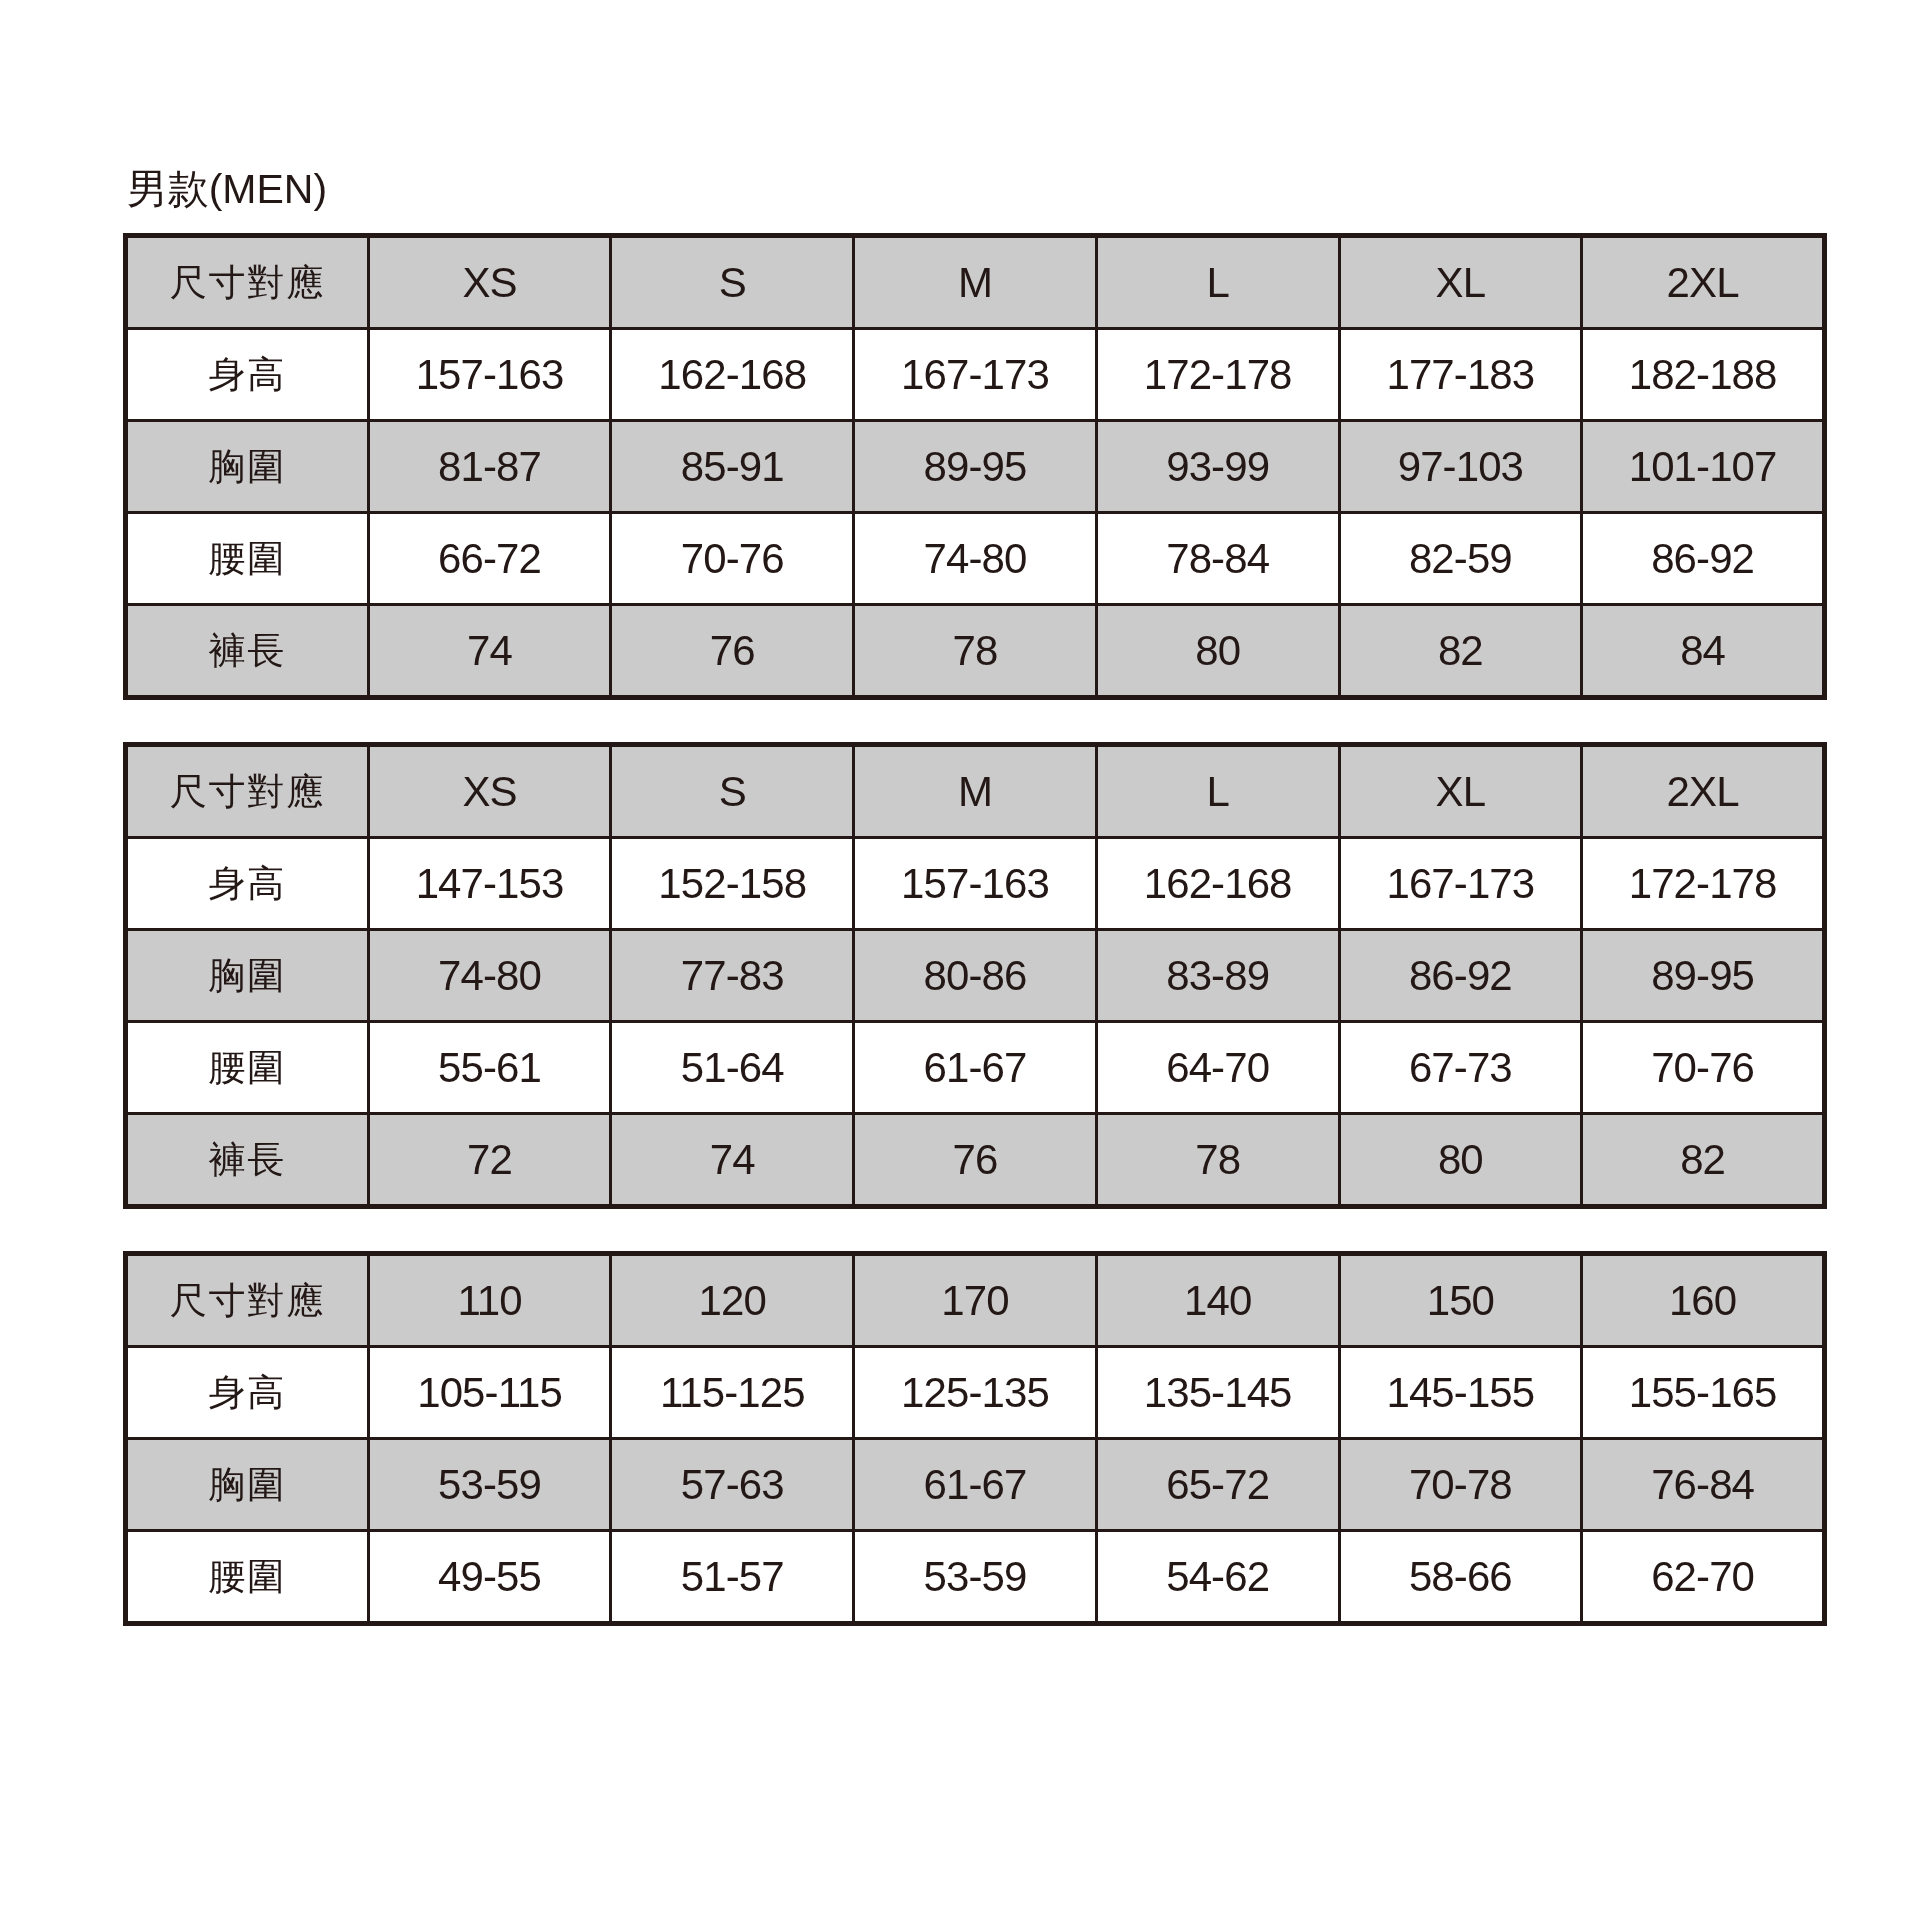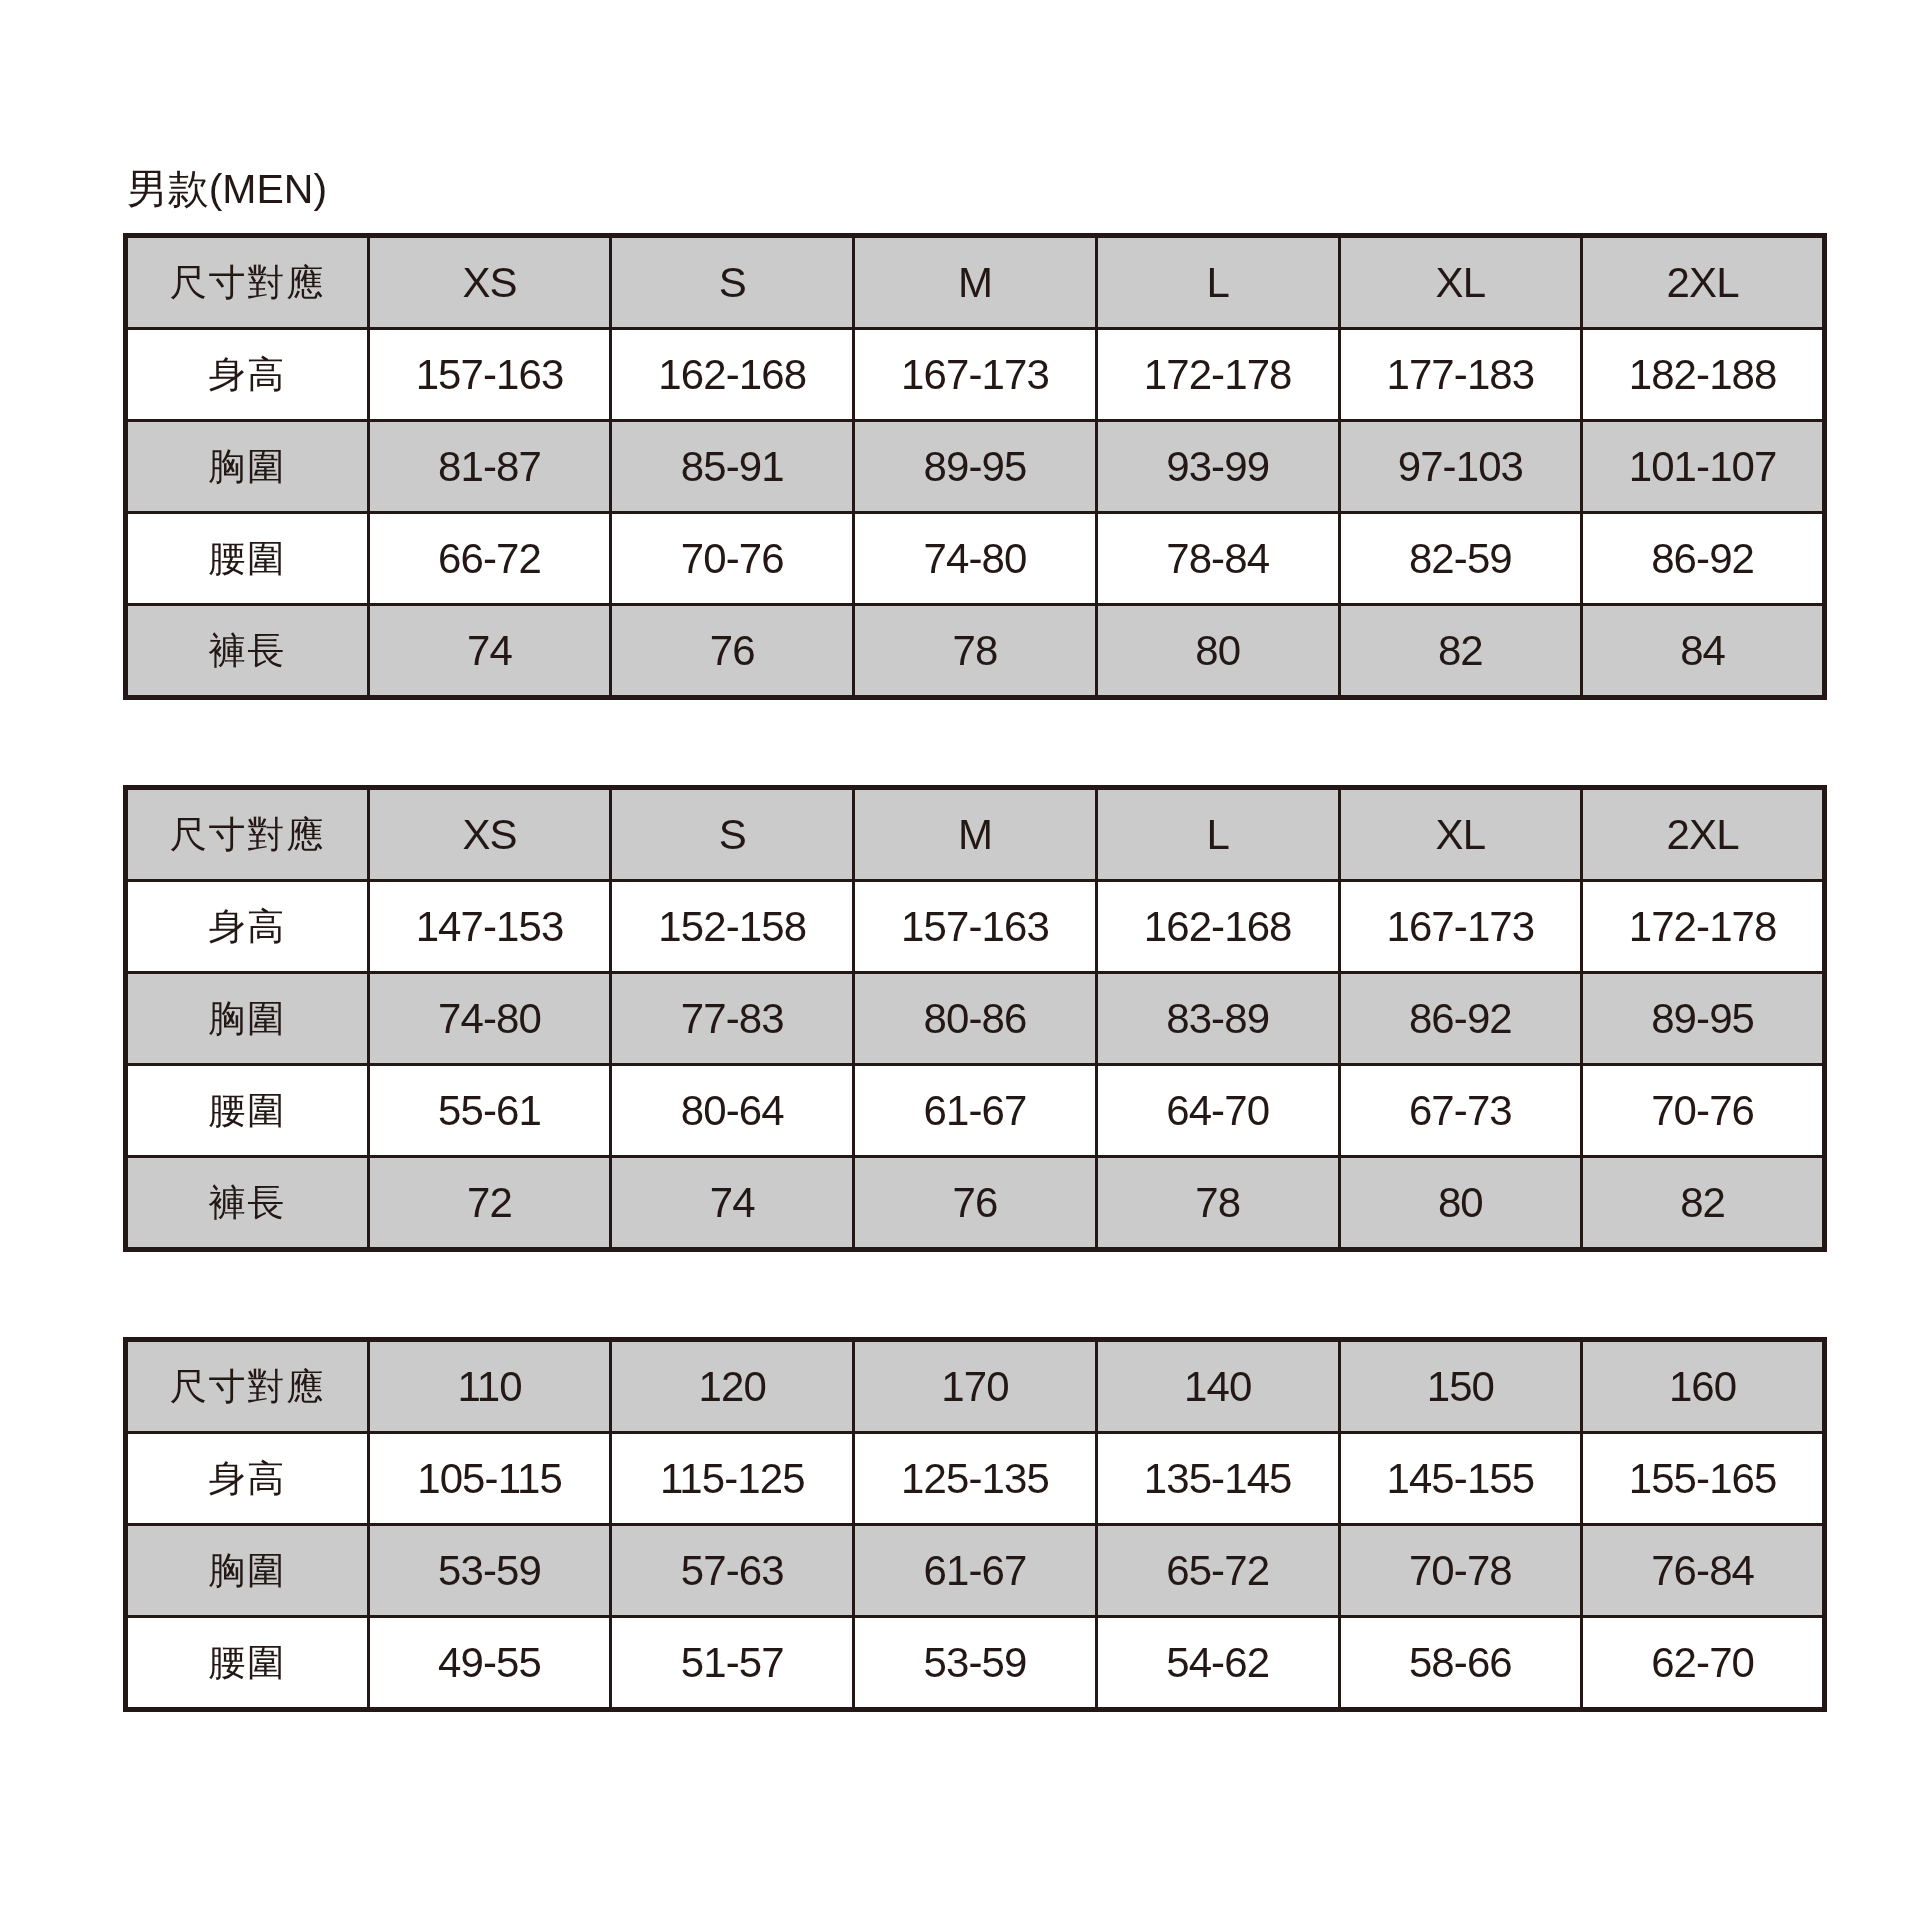--- a/index.html
+++ b/index.html
@@ -12,21 +12,21 @@
   .page{
     position:relative;
     width:1922px;
     height:1922px;
     box-sizing:border-box;
     background:var(--bg);
     padding:166px 91px 0 123px;
     font-family:"Liberation Sans","DejaVu Sans",sans-serif;
     color:var(--ink);
   }
-  .size-section{margin:0 0 85px 0;}
+  .size-section{margin:0 0 42px 0;}
   .section-title{
     font-size:41px;
     line-height:46px;
     font-weight:normal;
     margin:0 0 21px 3.7px;
     color:var(--ink);
   }
   table.size-table{
     border-collapse:collapse;
     table-layout:fixed;
@@ -151,21 +151,21 @@
             <td class="value-cell">74-80</td>
             <td class="value-cell">77-83</td>
             <td class="value-cell">80-86</td>
             <td class="value-cell">83-89</td>
             <td class="value-cell">86-92</td>
             <td class="value-cell">89-95</td>
           </tr>
           <tr>
             <th class="row-label-cell">腰圍</th>
             <td class="value-cell">55-61</td>
-            <td class="value-cell">80-64</td>
+            <td class="value-cell">51-64</td>
             <td class="value-cell">61-67</td>
             <td class="value-cell">64-70</td>
             <td class="value-cell">67-73</td>
             <td class="value-cell">70-76</td>
           </tr>
           <tr>
             <th class="row-label-cell">褲長</th>
             <td class="value-cell">72</td>
             <td class="value-cell">74</td>
             <td class="value-cell">76</td>

